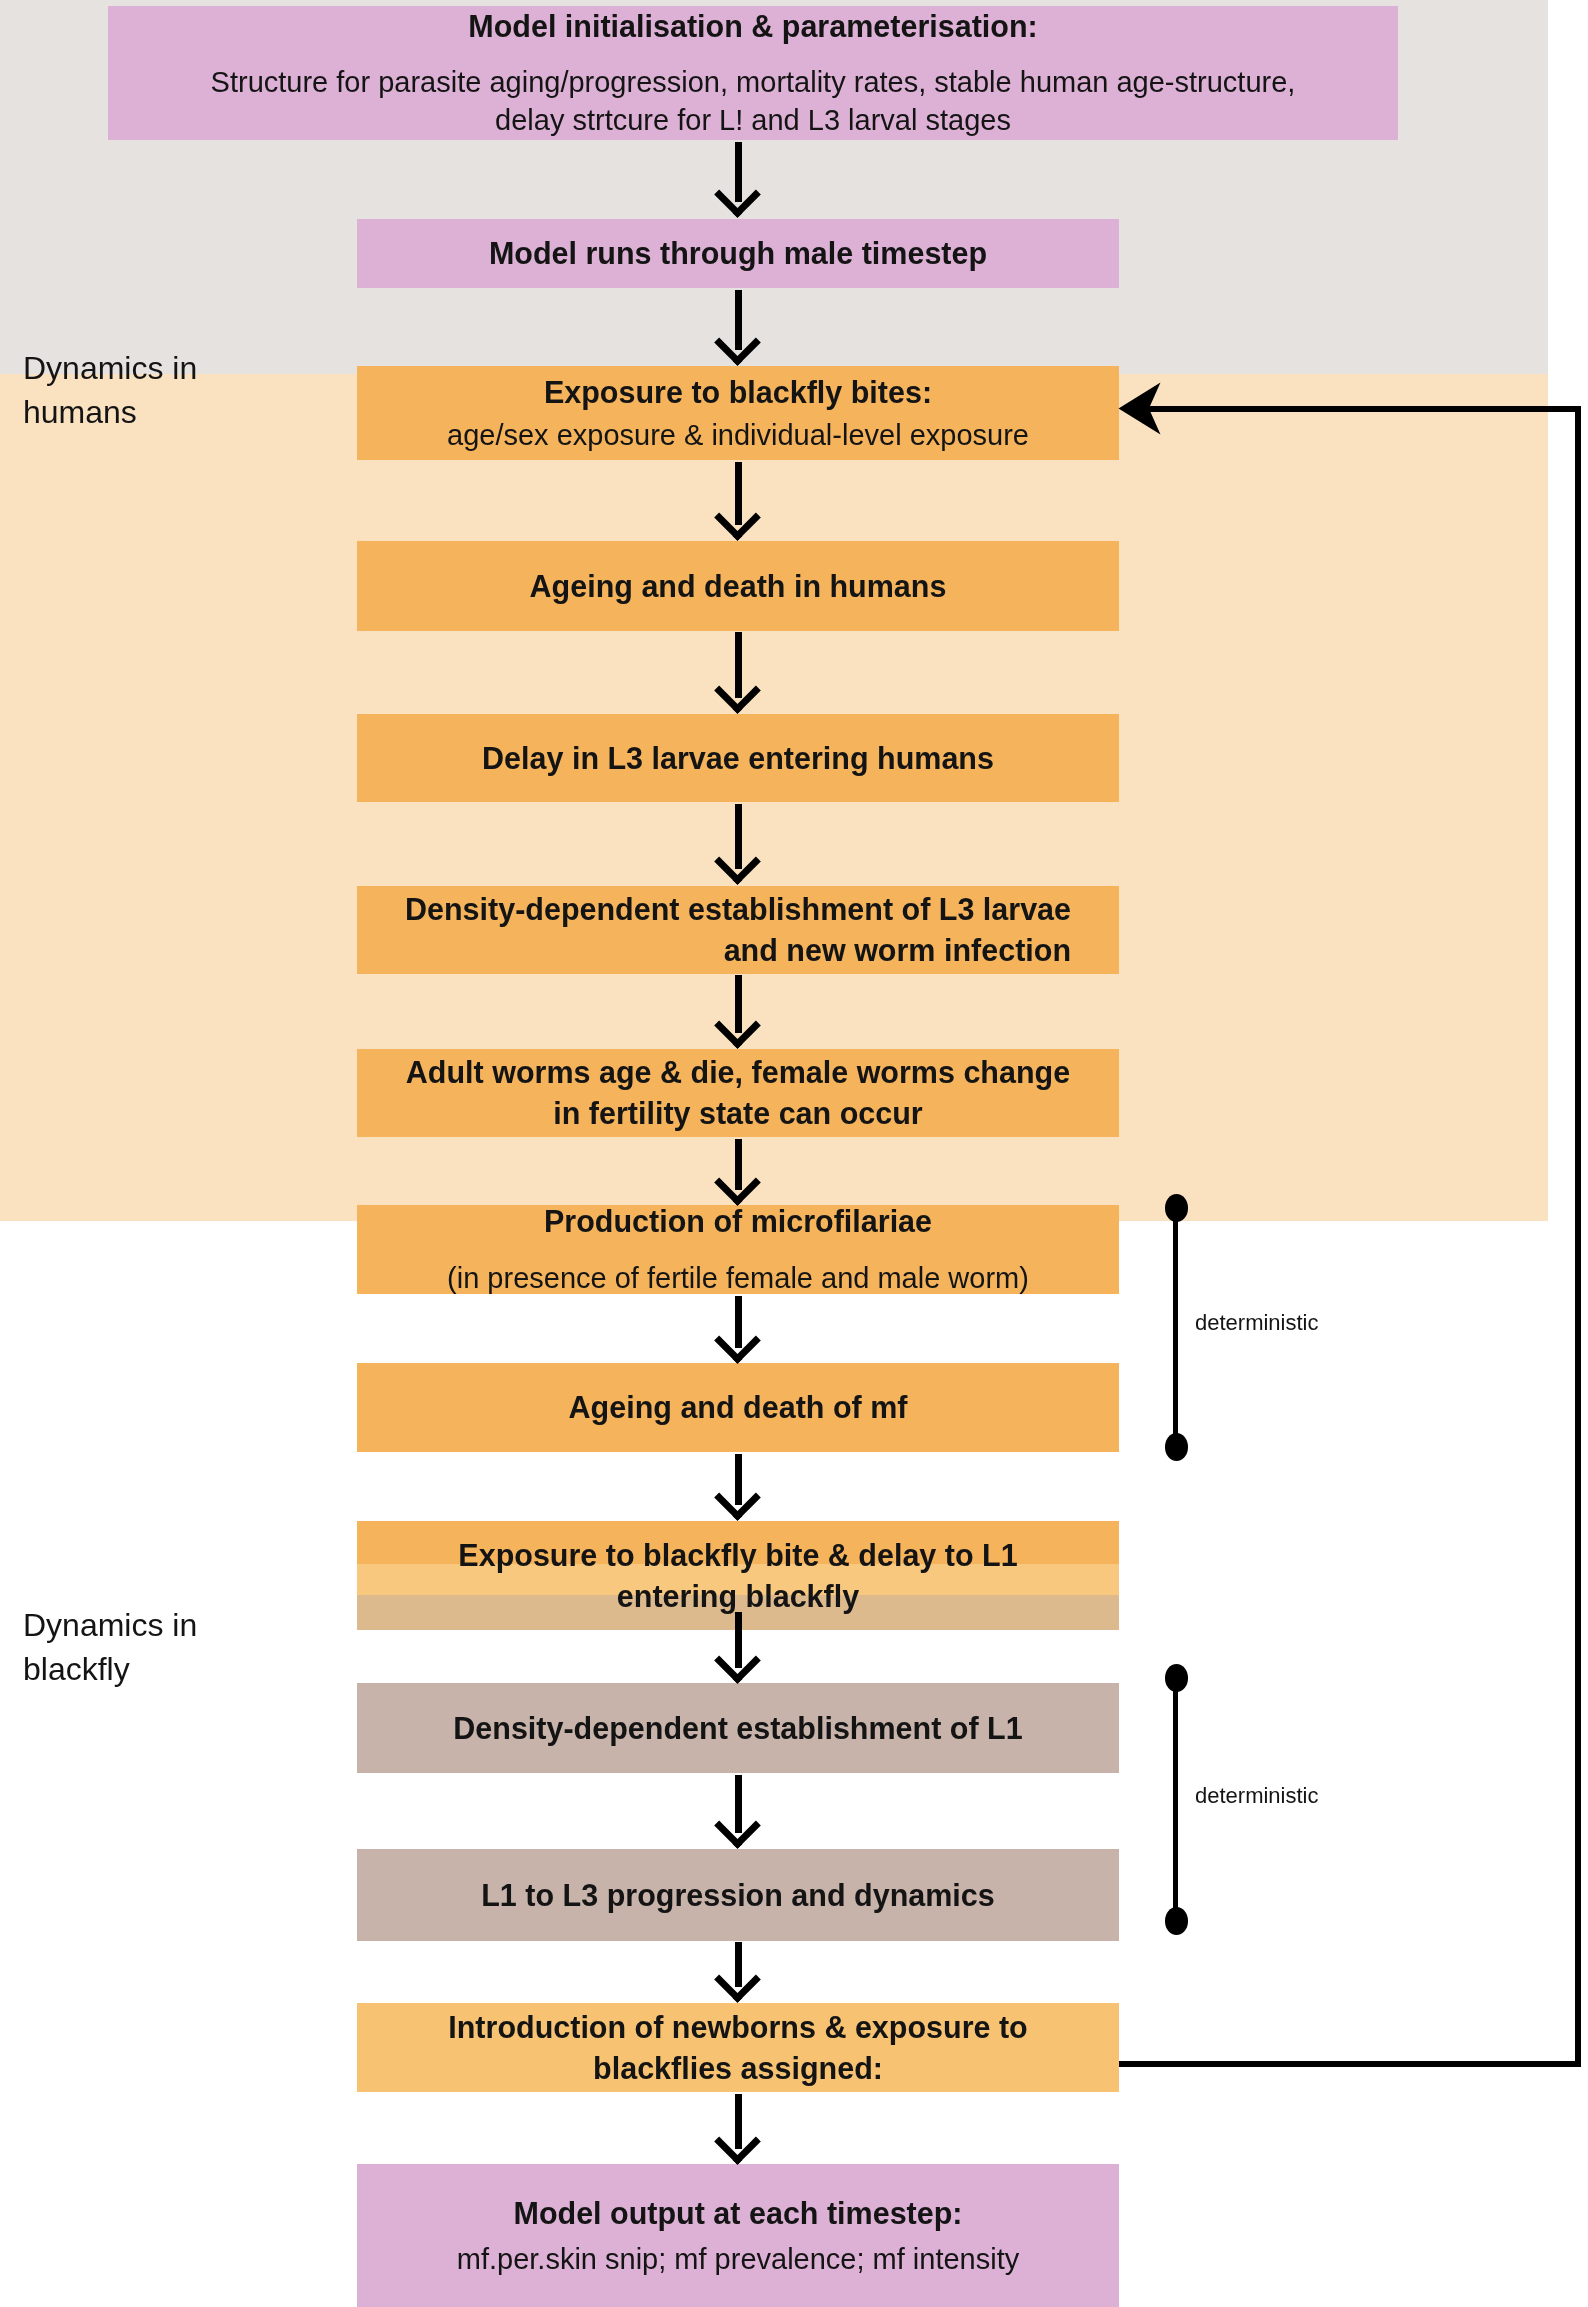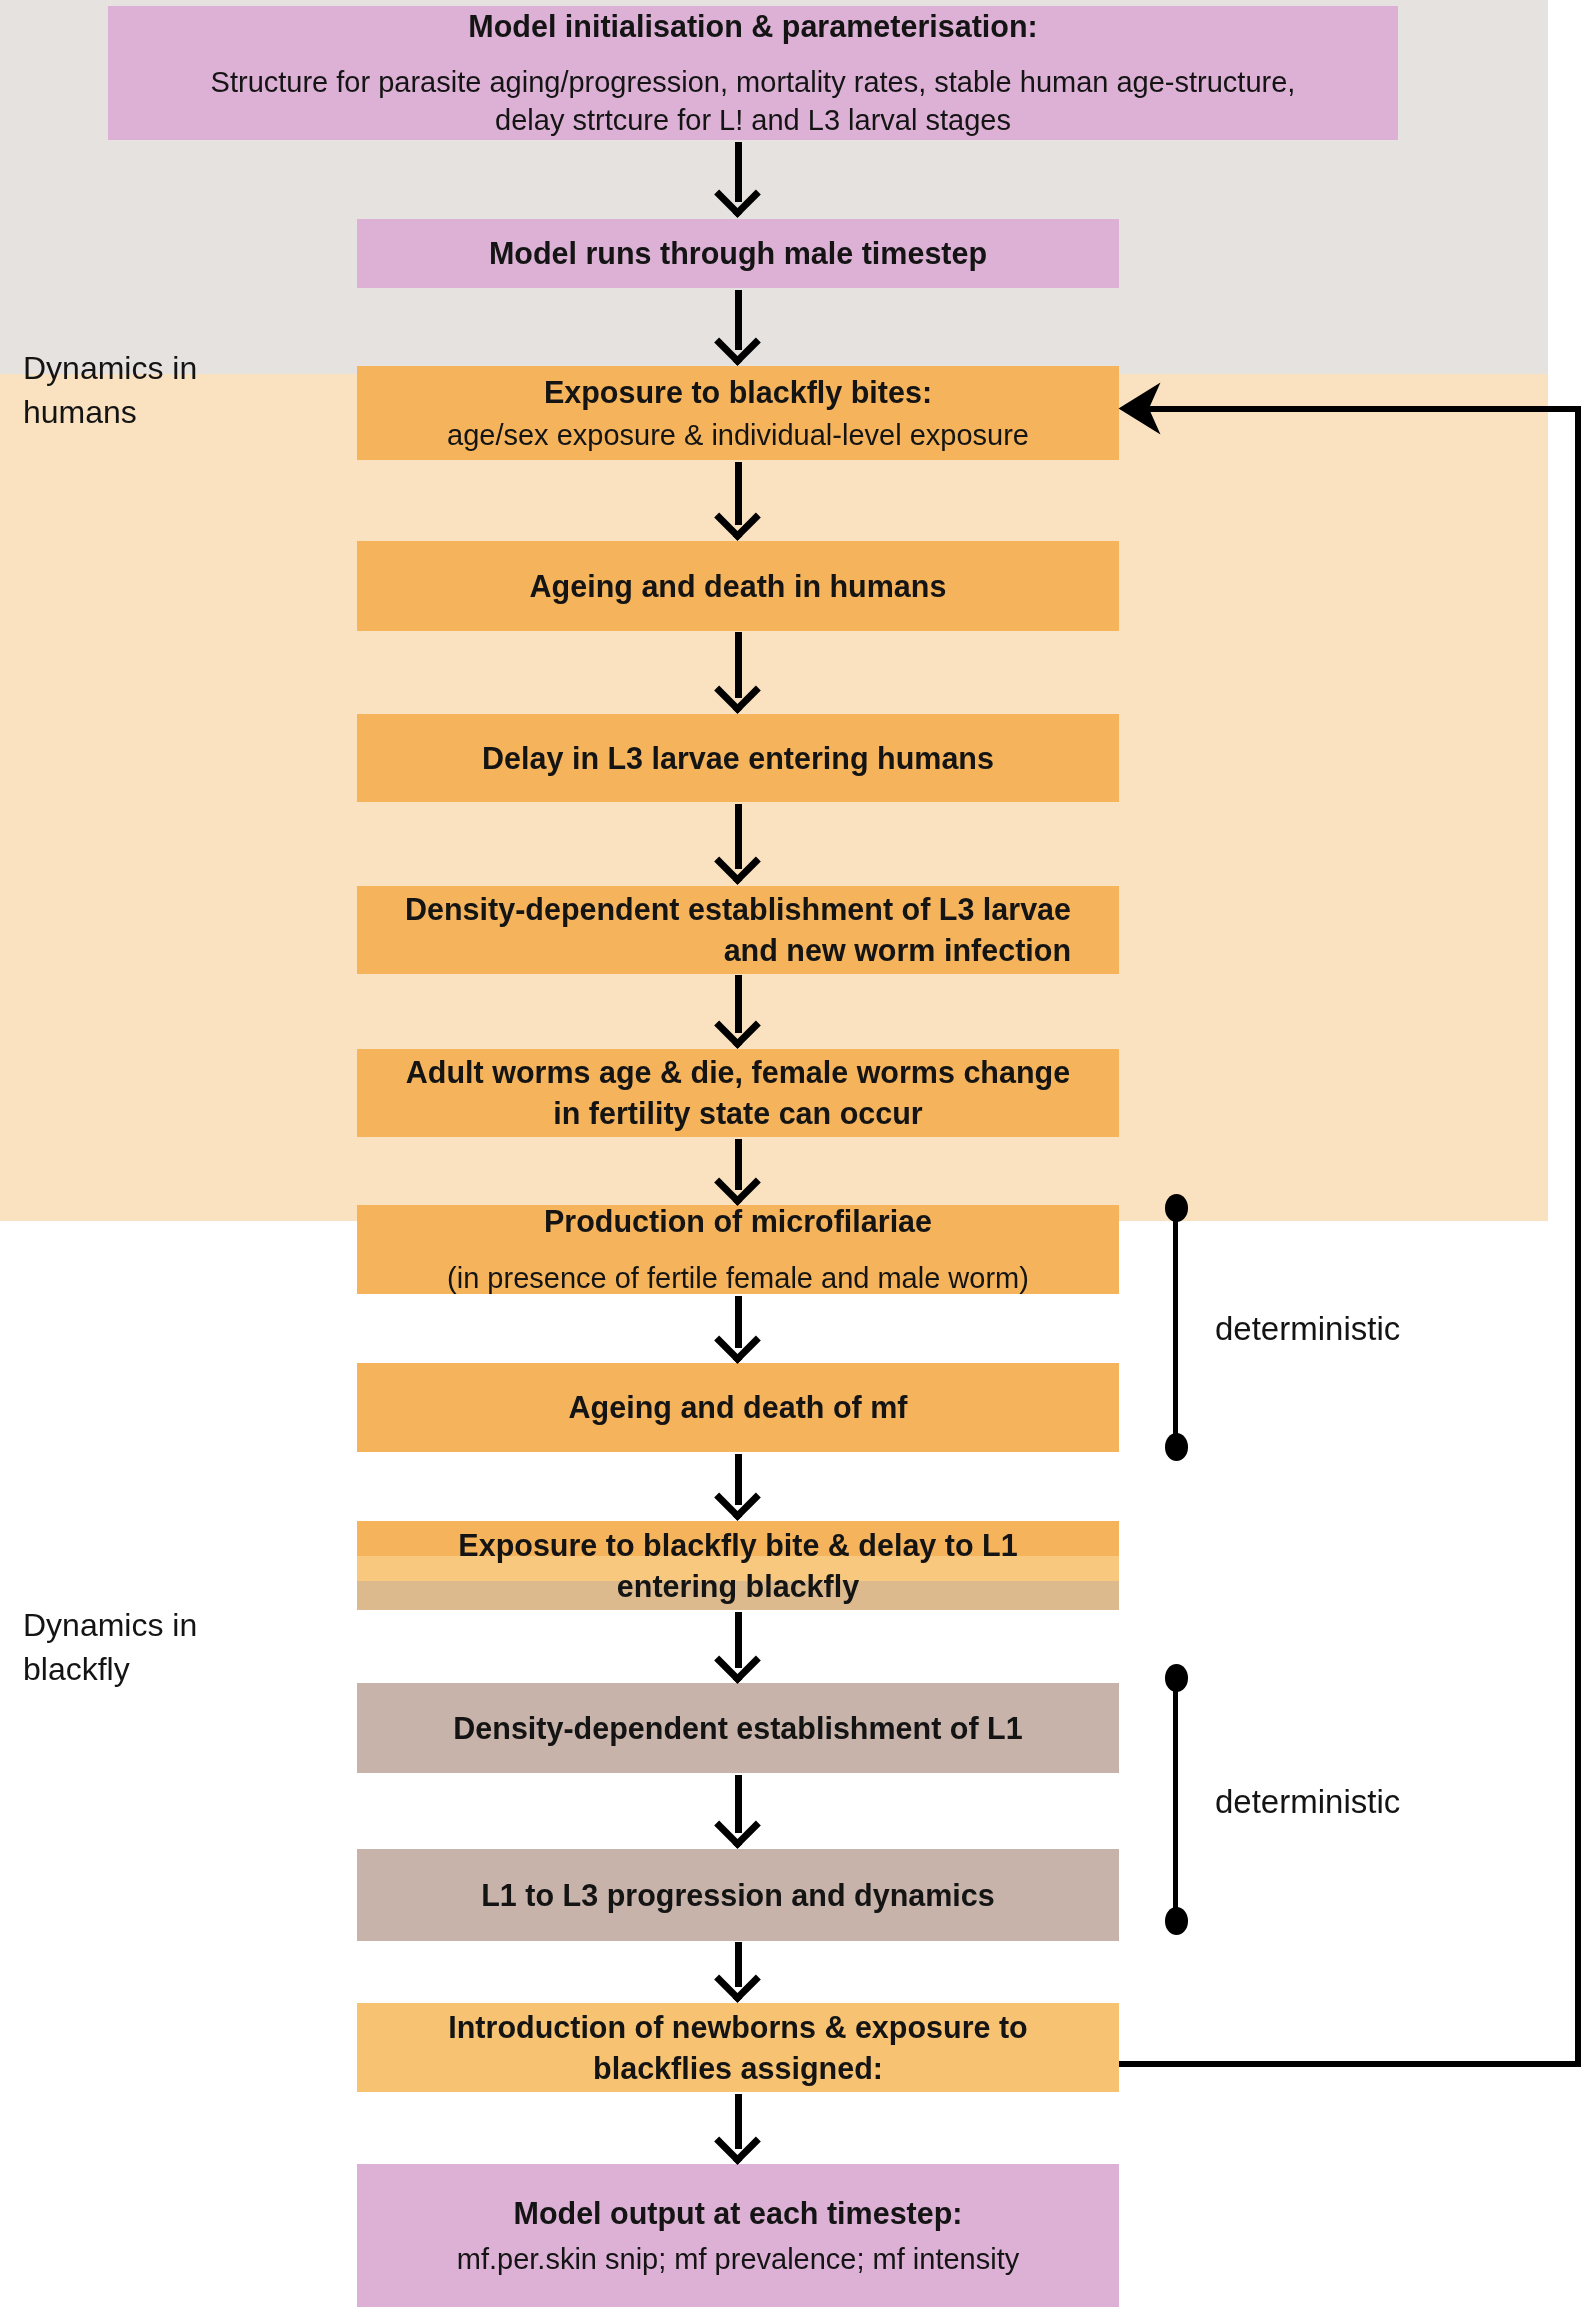--- a/index.html
+++ b/index.html
@@ -49,21 +49,21 @@
 
   .box-init{left:108px;top:5.8px;width:1290px;height:134px;gap:17px;}
   .box-runs{top:219px;height:69px;}
   .box-exposure{top:366px;height:94px;gap:4px;}
   .box-ageing-humans{top:541px;height:90px;}
   .box-delay-l3{top:714px;height:88px;}
   .box-dd-l3{top:886px;height:88px;text-align:right;}
   .box-adult-worms{top:1049px;height:88px;}
   .box-production-mf{top:1205px;height:89px;gap:18px;}
   .box-ageing-mf{top:1363px;height:89px;}
-  .box-exposure-l1{top:1521px;height:89px;justify-content:center;}
+  .box-exposure-l1{top:1521px;height:109px;justify-content:center;}
   .box-dd-l1{top:1683px;height:90px;}
   .box-l1-l3{top:1849px;height:92px;}
   .box-newborns{top:2003px;height:89px;}
   .box-output{top:2164px;height:144px;gap:7.3px;}
 
   
   .varrow{position:absolute;left:709px;width:58px;z-index:4;}
   .varrow::before{
     content:"";position:absolute;left:26px;top:0;bottom:10.2px;width:6.5px;
     background:var(--c-line);
@@ -78,21 +78,21 @@
 
   
   .det-line{position:absolute;width:5.1px;background:var(--c-line);z-index:3;}
   .det-line-1{left:1173px;top:1207px;height:239px;}
   .det-line-2{left:1173px;top:1678px;height:243px;}
   .det-dot{position:absolute;width:23px;height:27.6px;border-radius:50%;background:var(--c-line);z-index:3;}
   .det-dot-1t{left:1165px;top:1194px;}
   .det-dot-1b{left:1165px;top:1433px;}
   .det-dot-2t{left:1165px;top:1664px;}
   .det-dot-2b{left:1165px;top:1907px;}
-  .det-label{position:absolute;z-index:3;font-size:33px;font-weight:400;margin-left:20px;}
+  .det-label{position:absolute;z-index:3;font-size:22px;font-weight:400;}
   .det-label-1{left:1195px;top:1310px;}
   .det-label-2{left:1195px;top:1783px;}
 </style>
 </head>
 <body>
 
 <div class="canvas">
 
   <div class="bg bg-humans"></div>
   <div class="bg bg-blackfly"></div>

